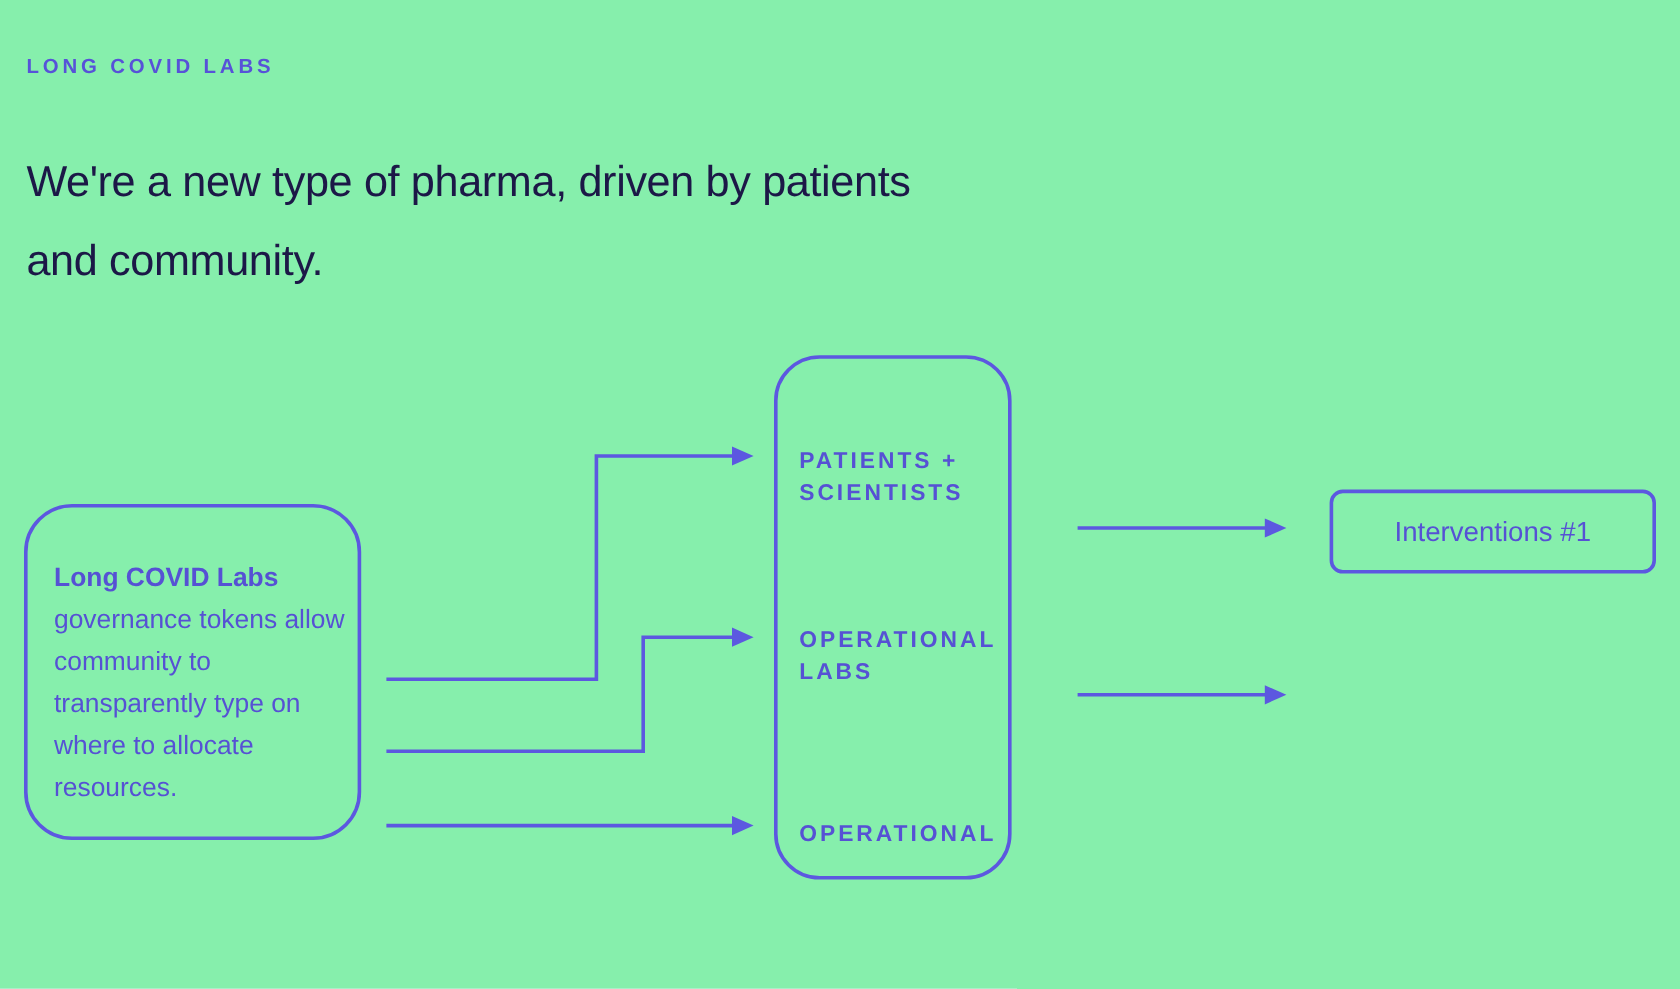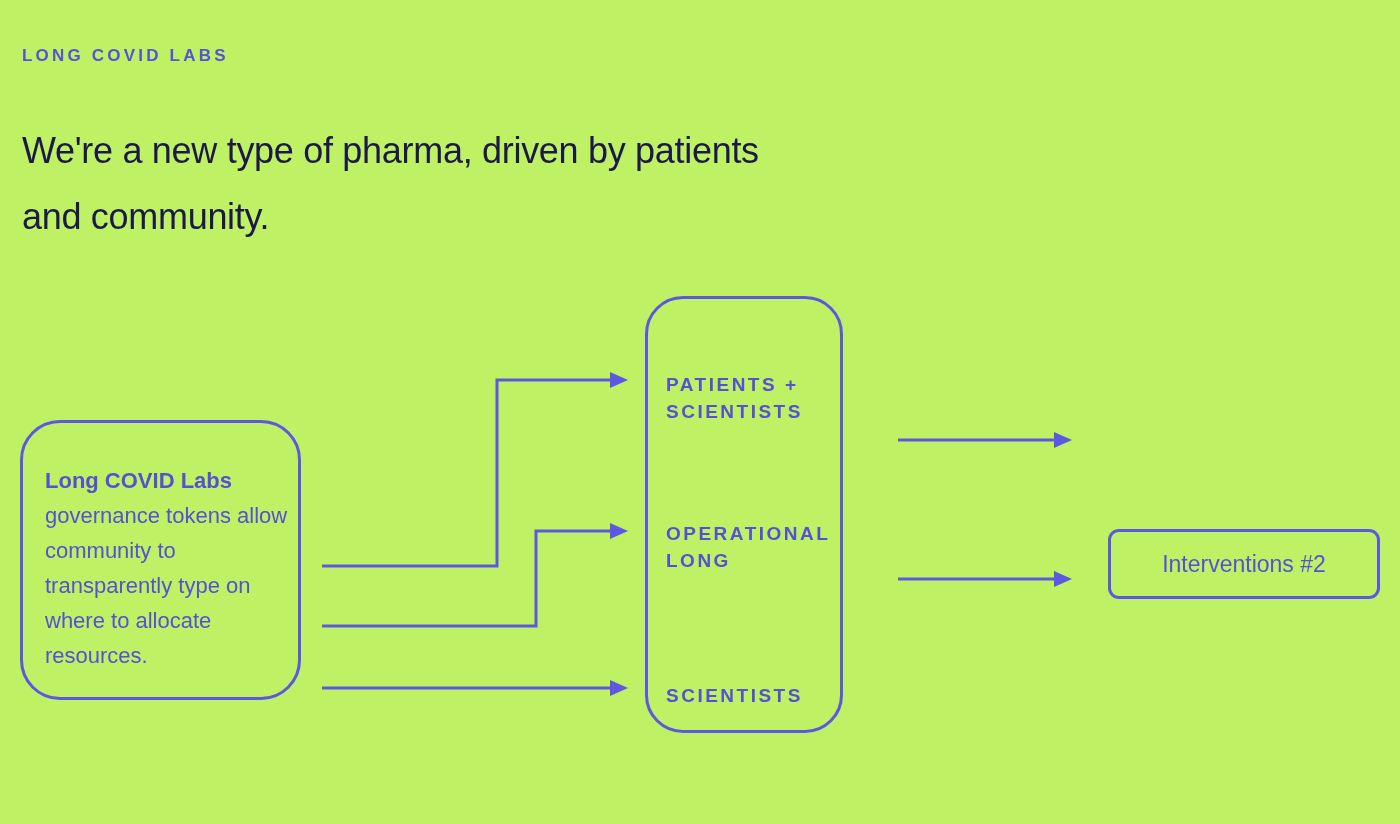--- a/index.html
+++ b/index.html
@@ -1,21 +1,21 @@
 <!DOCTYPE html>
 <html><head>
 <meta charset="utf-8">
 <style>
   * { margin: 0; padding: 0; box-sizing: border-box; }
   html, body { background: #e9edf6; }
   .page {
     position: relative;
     width: 1400px;
     height: 824px;
-    background: #bef264;
+    background: #86efac;
     font-family: "Liberation Sans", sans-serif;
     overflow: hidden;
   }
   .eyebrow {
     position: absolute;
     left: 22px;
     top: 46px;
     font-size: 17px;
     font-weight: 700;
     letter-spacing: 3.2px;
@@ -133,21 +133,21 @@
 
   <div class="gov-box">
     <p>
       <strong>Long COVID Labs</strong>
       <span>governance tokens allow community to transparently type on where to allocate resources.</span>
     </p>
   </div>
 
   <div class="stakeholders-box">
     <div class="stakeholder s1">PATIENTS + SCIENTISTS</div>
-    <div class="stakeholder s2">OPERATIONAL LONG</div>
-    <div class="stakeholder s3">SCIENTISTS</div>
+    <div class="stakeholder s2">OPERATIONAL LABS</div>
+    <div class="stakeholder s3">OPERATIONAL</div>
   </div>
 
-  <div class="intervention iv2">
-    <span>Interventions #2</span>
+  <div class="intervention iv1">
+    <span>Interventions #1</span>
   </div>
 
 </div>
 
 </body></html>

